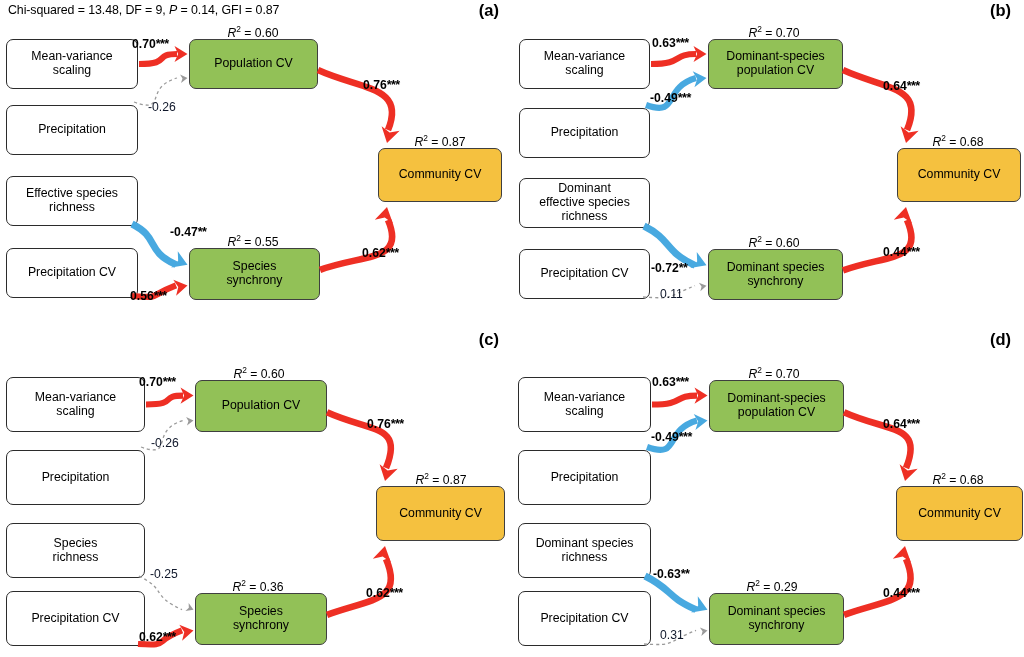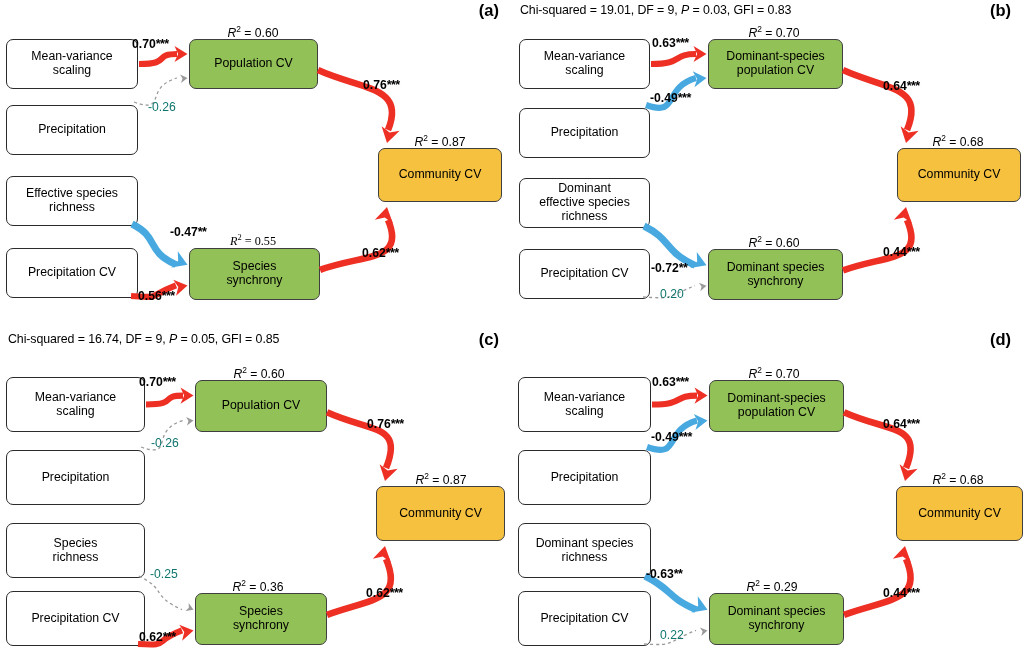--- a/index.html
+++ b/index.html
@@ -17,30 +17,31 @@
         justify-content:center;text-align:center;line-height:1.12;border-radius:7px;}
   .exo{background:#fff;border:1.15px solid #2b2b2b;font-size:12.3px;}
   .med{background:#92c157;border:1.15px solid #3f3f3f;font-size:12.3px;}
   .out{background:#f5c13f;border:1.15px solid #3f3f3f;font-size:12.3px;}
 
   .r2{position:absolute;font-size:12.2px;white-space:nowrap;}
   .r2 i{font-style:italic;}
   .r2 sup{font-size:8.4px;}
 
   .plab{position:absolute;font-size:12.2px;font-weight:700;white-space:nowrap;}
-  .plab.ns{font-weight:400;color:#0f766e;}
+  .plab.ns{font-weight:400;color:#0f172a;}
   .plab .st{font-size:12.6px;letter-spacing:-0.6px;}
 
   svg.arrows{position:absolute;left:0;top:0;width:512px;height:328px;overflow:visible;}
 </style>
 </head>
 <body>
 
 <div id="fig">
     <div class="panel p-a">
+      <div class="fitline"><span>Chi-squared = 13.48, DF = 9, </span><i>P</i><span> = 0.14, GFI = 0.87</span></div>
       <div class="plabel">(a)</div>
       <div class="node exo" style="left: 6px; top: 39px; width: 132px; height: 50px;">
         <span>Mean-variance<br>scaling</span>
       </div>
       <div class="node exo" style="left: 6px; top: 105px; width: 132px; height: 50px;">
         <span>Precipitation</span>
       </div>
       <div class="node exo" style="left: 6px; top: 176px; width: 132px; height: 50px;">
         <span>Effective species<br>richness</span>
       </div>
@@ -50,45 +51,44 @@
       <div class="node med" style="left: 189px; top: 39px; width: 129px; height: 50px;">
         <span>Population CV</span>
       </div>
       <div class="node med" style="left: 189px; top: 248px; width: 131px; height: 52px;">
         <span>Species<br>synchrony</span>
       </div>
       <div class="node out" style="left: 378px; top: 148px; width: 124px; height: 54px;">
         <span>Community CV</span>
       </div>
       <div class="r2" style="left: 253px; top: 24px; transform: translateX(-50%);"><i>R</i><sup>2</sup> = <span>0.60</span></div>
-      <div class="r2" style="left: 253px; top: 233px; transform: translateX(-50%); font-family: Liberation Serif, serif;"><i>R</i><sup>2</sup> = <span>0.55</span></div>
+      <div class="r2" style="left: 253px; top: 233px; transform: translateX(-50%);"><i>R</i><sup>2</sup> = <span>0.55</span></div>
       <div class="r2" style="left: 440px; top: 133px; transform: translateX(-50%);"><i>R</i><sup>2</sup> = <span>0.87</span></div>
       <svg class="arrows" viewBox="0 0 512 328">
         <path d="M 139 64 C 172 64, 153 54, 177 54" fill="none" stroke="#ee2f24" stroke-width="6.2" stroke-linecap="butt"></path>
         <polygon points="187.50,54.00 174.50,45.94 178.14,54.00 174.50,62.06" fill="#ee2f24"></polygon>
         <path d="M 134 102 C 168 114, 143 88, 177 78" fill="none" stroke="#9a9a9a" stroke-width="1.3" stroke-linecap="butt" stroke-dasharray="3,3"></path>
         <polygon points="187.50,78.00 180.08,74.42 182.49,78.53 180.99,83.05" fill="#9a9a9a"></polygon>
         <path d="M 132 224 C 160 238, 145 250.64, 176 264.64" fill="none" stroke="#48a9e0" stroke-width="7" stroke-linecap="butt"></path>
         <polygon points="187.50,264.64 177.77,251.35 178.15,260.86 171.27,267.44" fill="#48a9e0"></polygon>
         <path d="M 131 296 C 164 298, 145 297.44, 176 285.44" fill="none" stroke="#ee2f24" stroke-width="6.2" stroke-linecap="butt"></path>
         <polygon points="187.50,285.44 173.30,279.76 178.28,287.07 176.10,295.63" fill="#ee2f24"></polygon>
         <path d="M 318 70 C 362 90, 406 86, 388 130" fill="none" stroke="#ee2f24" stroke-width="6.6" stroke-linecap="butt"></path>
         <polygon points="387.00,143.00 399.65,130.70 389.61,132.52 381.61,126.20" fill="#ee2f24"></polygon>
         <path d="M 320 269.84 C 364 253.83999999999997, 406 262, 388 220" fill="none" stroke="#ee2f24" stroke-width="6.6" stroke-linecap="butt"></path>
         <polygon points="387.00,207.00 374.78,219.74 384.75,217.56 392.98,223.61" fill="#ee2f24"></polygon>
       </svg>
       <div class="plab" style="left: 132px; top: 37px;"><span>0.70</span><span class="st">***</span></div>
       <div class="plab ns" style="left: 148px; top: 100px;"><span>-0.26</span></div>
       <div class="plab" style="left: 146px; top: 225px; margin-left: 24px;"><span>-0.47</span><span class="st">**</span></div>
-      <div class="plab" style="left: 138px; top: 289px;"><span>0.56</span><span class="st">***</span></div>
+      <div class="plab" style="left: 130px; top: 289px;"><span>0.56</span><span class="st">***</span></div>
       <div class="plab" style="left: 363px; top: 78px;"><span>0.76</span><span class="st">***</span></div>
       <div class="plab" style="left: 362px; top: 246px;"><span>0.62</span><span class="st">***</span></div>
     </div>
     <div class="panel p-b">
-      <div class="fitline"><span>Chi-squared = 19.01, DF = 9, </span><i>P</i><span> = 0.03, GFI = 0.83</span></div>
       <div class="plabel">(b)</div>
       <div class="node exo" style="left: 7px; top: 39px; width: 131px; height: 50px;">
         <span>Mean-variance<br>scaling</span>
       </div>
       <div class="node exo" style="left: 7px; top: 108px; width: 131px; height: 50px;">
         <span>Precipitation</span>
       </div>
       <div class="node exo" style="left: 7px; top: 178px; width: 131px; height: 50px;">
         <span>Dominant<br>effective species<br>richness</span>
       </div>
@@ -117,26 +117,25 @@
         <path d="M 131 297 C 164 299, 152 297.72, 183 285.72" fill="none" stroke="#9a9a9a" stroke-width="1.3" stroke-linecap="butt" stroke-dasharray="3,3"></path>
         <polygon points="194.50,285.72 186.85,282.66 189.54,286.60 188.36,291.21" fill="#9a9a9a"></polygon>
         <path d="M 331 70 C 375 90, 413 86, 395 130" fill="none" stroke="#ee2f24" stroke-width="6.6" stroke-linecap="butt"></path>
         <polygon points="394.00,143.00 406.65,130.70 396.61,132.52 388.61,126.20" fill="#ee2f24"></polygon>
         <path d="M 331 270.42 C 375 254.42000000000002, 413 262, 395 220" fill="none" stroke="#ee2f24" stroke-width="6.6" stroke-linecap="butt"></path>
         <polygon points="394.00,207.00 381.78,219.74 391.75,217.56 399.98,223.61" fill="#ee2f24"></polygon>
       </svg>
       <div class="plab" style="left: 140px; top: 36px;"><span>0.63</span><span class="st">***</span></div>
       <div class="plab" style="left: 138px; top: 91px;"><span>-0.49</span><span class="st">***</span></div>
       <div class="plab" style="left: 139px; top: 225px; margin-top: 36px;"><span>-0.72</span><span class="st">**</span></div>
-      <div class="plab ns" style="left: 148px; top: 287px;"><span>0.20</span></div>
+      <div class="plab ns" style="left: 148px; top: 287px;"><span>0.11</span></div>
       <div class="plab" style="left: 371px; top: 79px;"><span>0.64</span><span class="st">***</span></div>
       <div class="plab" style="left: 371px; top: 245px;"><span>0.44</span><span class="st">***</span></div>
     </div>
     <div class="panel p-c">
-      <div class="fitline"><span>Chi-squared = 16.74, DF = 9, </span><i>P</i><span> = 0.05, GFI = 0.85</span></div>
       <div class="plabel">(c)</div>
       <div class="node exo" style="left: 6px; top: 48px; width: 139px; height: 55px;">
         <span>Mean-variance<br>scaling</span>
       </div>
       <div class="node exo" style="left: 6px; top: 121px; width: 139px; height: 55px;">
         <span>Precipitation</span>
       </div>
       <div class="node exo" style="left: 6px; top: 194px; width: 139px; height: 55px;">
         <span>Species<br>richness</span>
       </div>
@@ -211,18 +210,18 @@
         <polygon points="195.50,280.64 185.77,267.35 186.15,276.86 179.27,283.44" fill="#48a9e0"></polygon>
         <path d="M 132 315 C 165 317, 153 313.44, 184 301.44" fill="none" stroke="#9a9a9a" stroke-width="1.3" stroke-linecap="butt" stroke-dasharray="3,3"></path>
         <polygon points="195.50,301.44 187.85,298.38 190.54,302.32 189.36,306.93" fill="#9a9a9a"></polygon>
         <path d="M 332 83.24000000000001 C 376 103.24000000000001, 412 95, 394 139" fill="none" stroke="#ee2f24" stroke-width="6.6" stroke-linecap="butt"></path>
         <polygon points="393.00,152.00 405.65,139.70 395.61,141.52 387.61,135.20" fill="#ee2f24"></polygon>
         <path d="M 332 285.84 C 376 269.84, 412 272, 394 230" fill="none" stroke="#ee2f24" stroke-width="6.6" stroke-linecap="butt"></path>
         <polygon points="393.00,217.00 380.78,229.74 390.75,227.56 398.98,233.61" fill="#ee2f24"></polygon>
       </svg>
       <div class="plab" style="left: 140px; top: 46px;"><span>0.63</span><span class="st">***</span></div>
       <div class="plab" style="left: 139px; top: 101px;"><span>-0.49</span><span class="st">***</span></div>
-      <div class="plab" style="left: 134px; top: 238px;"><span>-0.63</span><span class="st">**</span></div>
-      <div class="plab ns" style="left: 148px; top: 299px;"><span>0.22</span></div>
+      <div class="plab" style="left: 141px; top: 238px;"><span>-0.63</span><span class="st">**</span></div>
+      <div class="plab ns" style="left: 148px; top: 299px;"><span>0.31</span></div>
       <div class="plab" style="left: 371px; top: 88px;"><span>0.64</span><span class="st">***</span></div>
       <div class="plab" style="left: 371px; top: 257px;"><span>0.44</span><span class="st">***</span></div>
     </div>
   </div>
 
 </body></html>

